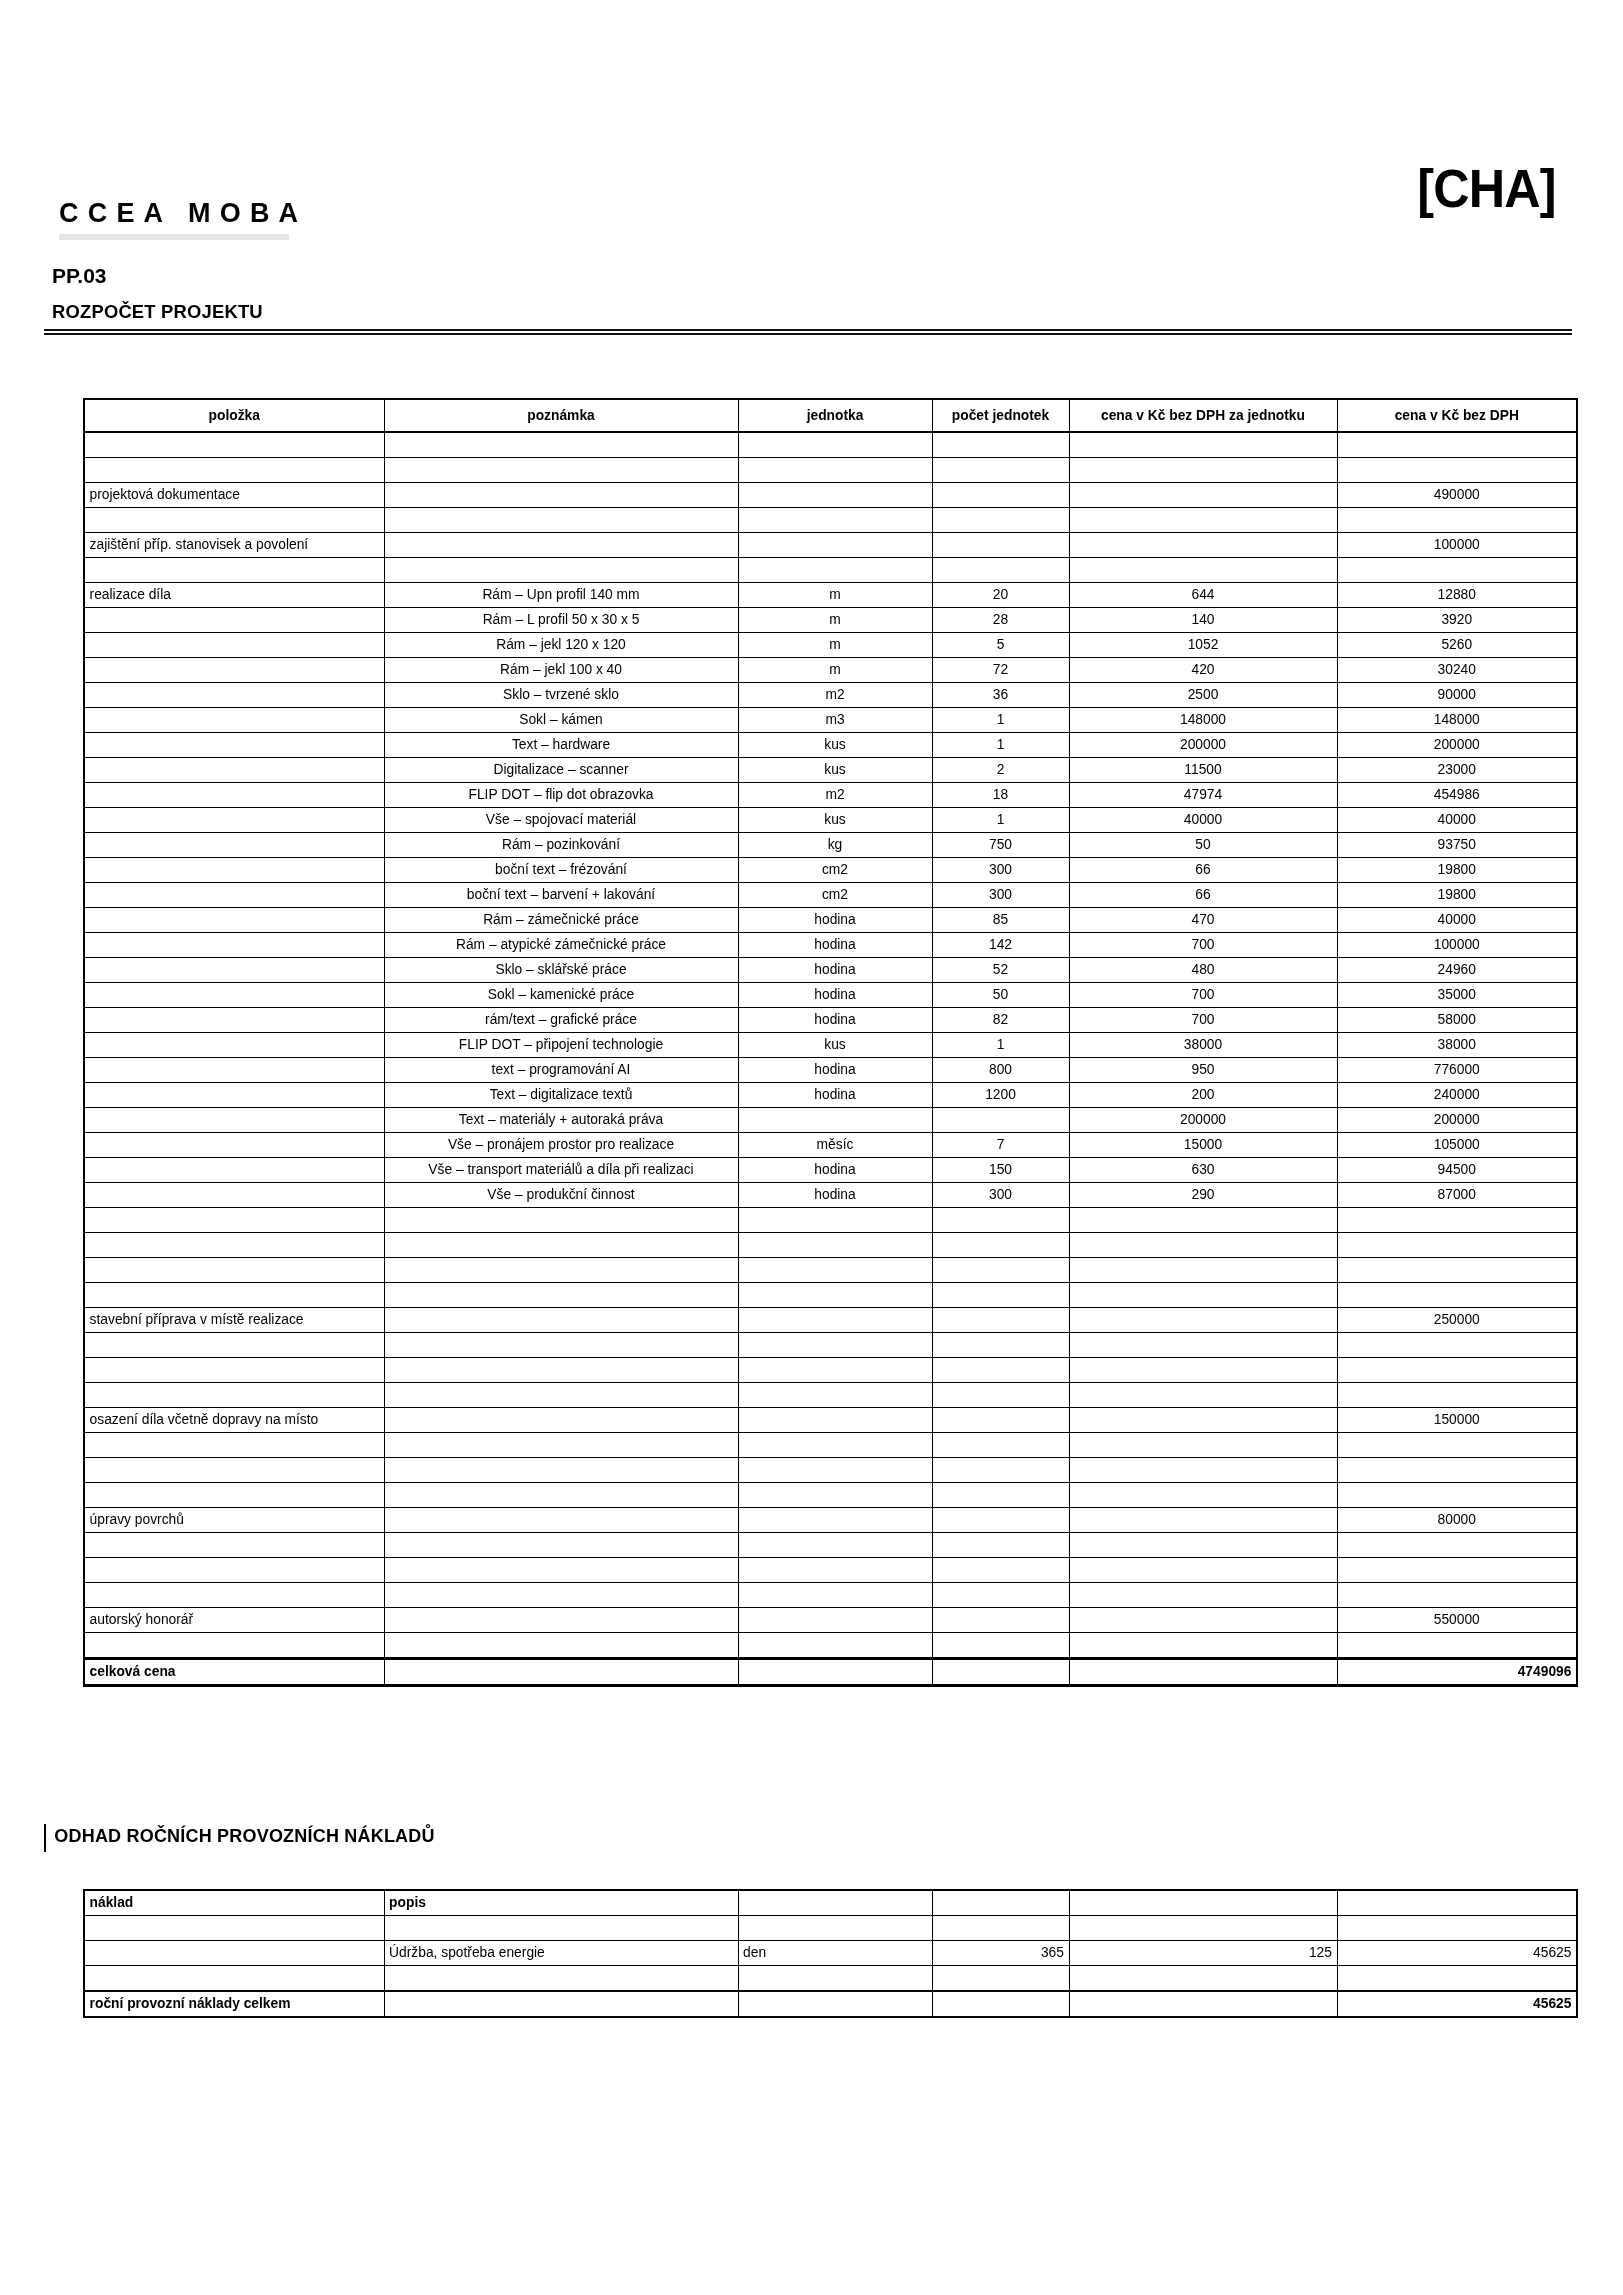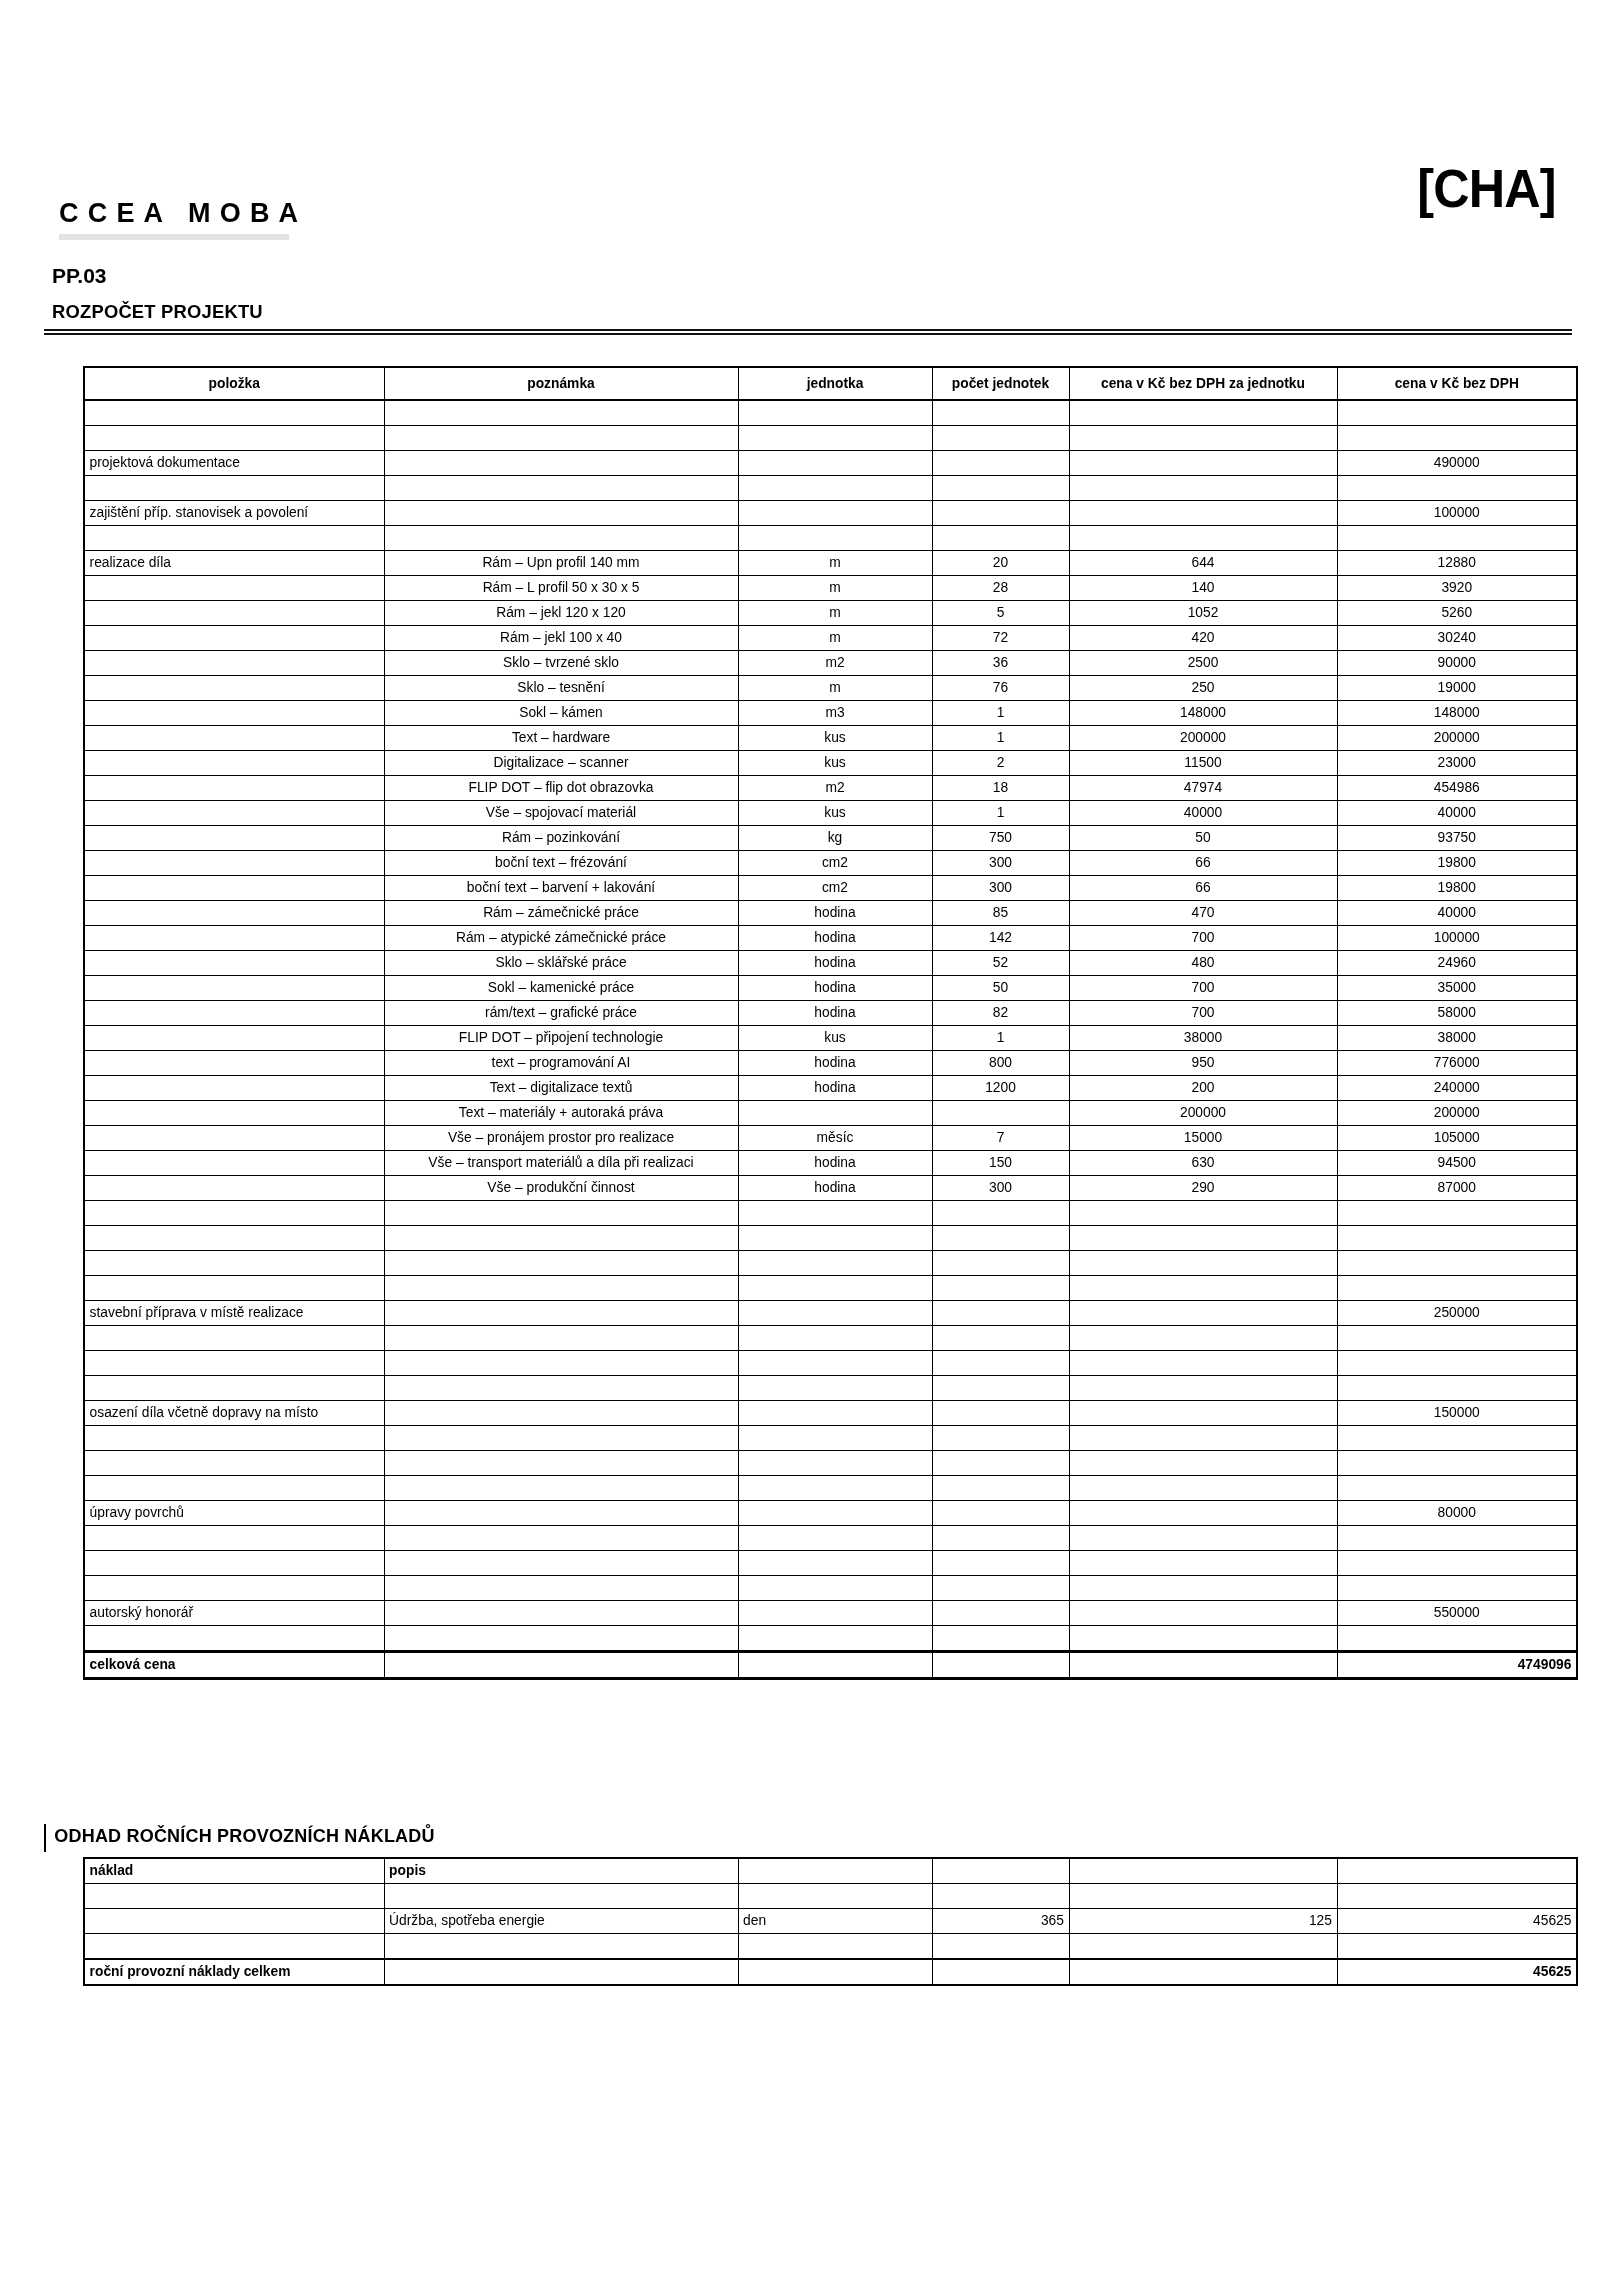--- a/index.html
+++ b/index.html
@@ -34,21 +34,21 @@
     font-size:18.4px; font-weight:700; letter-spacing:0.2px;
   }
   .title-rule {
     position:absolute; left:44px; top:329px;
     width:1528px; height:1.8px;
     border-top:2.8px solid #111; border-bottom:2.8px solid #111;
   }
   
   table.sheet {
     border-collapse:collapse; table-layout:fixed;
-    width:1493px; font-size:13.8px; line-height:1.1;
+    width:1493px; font-size:13.8px; line-height:1.1;margin-top:32px;
   }
   table.sheet td, table.sheet th {
     border:1.8px solid #000;
     height:24px;
     padding:0 4.6px;
     overflow:hidden; white-space:nowrap;
   }
   #budget-table-wrap { position:absolute; left:83px; top:366px; }
   #budget-table { border:2.8px solid #000; }
   #budget-table th {
@@ -195,28 +195,20 @@
             <td>420</td>
             <td>30240</td>
           </tr>
           <tr>
             <td></td>
             <td>Sklo – tvrzené sklo</td>
             <td>m2</td>
             <td>36</td>
             <td>2500</td>
             <td>90000</td>
-          </tr>
-          <tr>
-            <td></td>
-            <td>Sklo – tesnění</td>
-            <td>m</td>
-            <td>76</td>
-            <td>250</td>
-            <td>19000</td>
           </tr>
           <tr>
             <td></td>
             <td>Sokl – kámen</td>
             <td>m3</td>
             <td>1</td>
             <td>148000</td>
             <td>148000</td>
           </tr>
           <tr>

